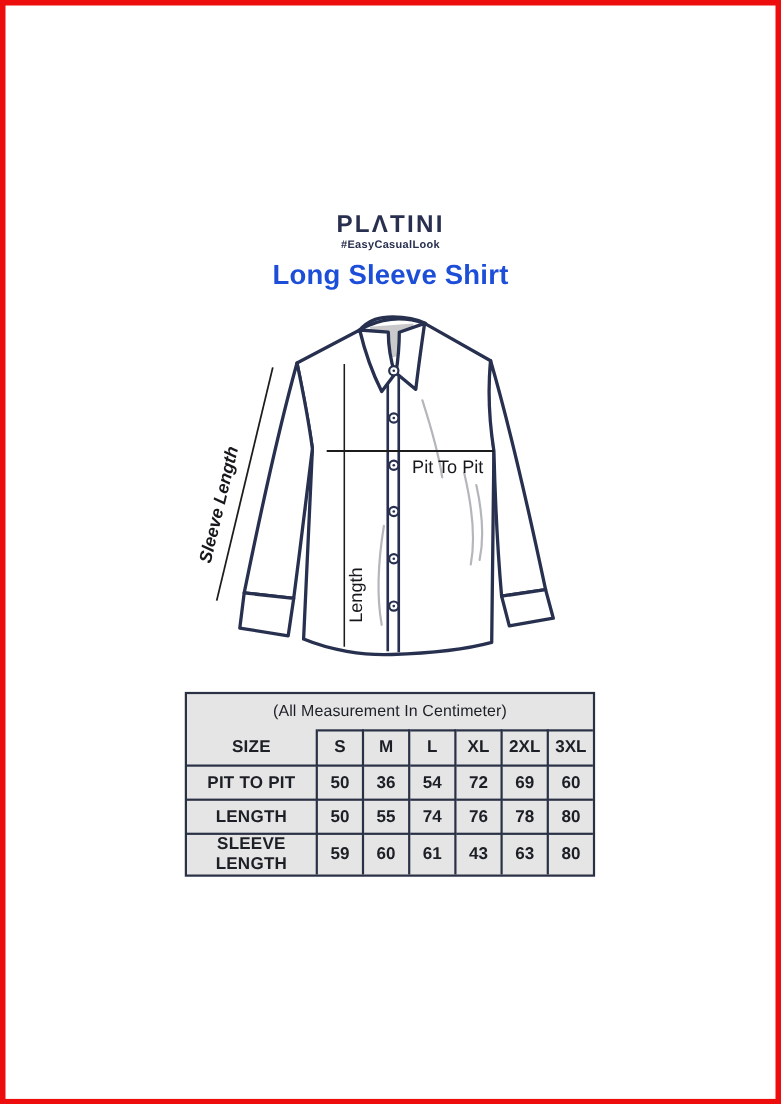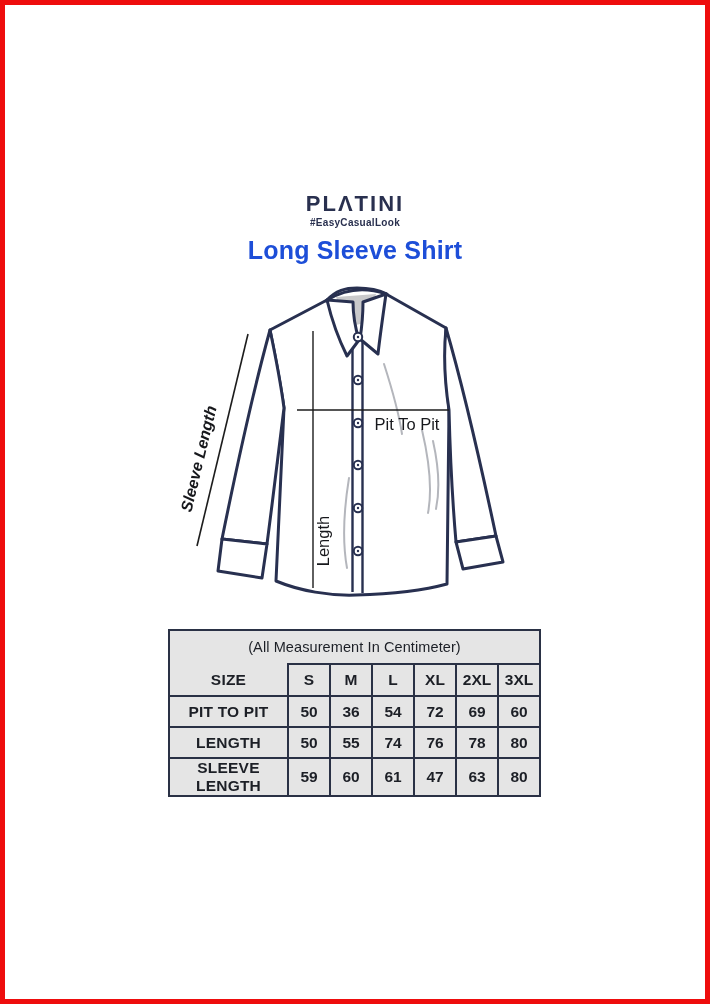--- a/index.html
+++ b/index.html
@@ -184,20 +184,20 @@
           <td>74</td>
           <td>76</td>
           <td>78</td>
           <td>80</td>
         </tr>
         <tr class="data-row">
           <td class="row-label">SLEEVE LENGTH</td>
           <td>59</td>
           <td>60</td>
           <td>61</td>
-          <td>47</td>
+          <td>43</td>
           <td>63</td>
           <td>80</td>
         </tr>
       </tbody>
     </table>
   </div>
 </div>
 
 </body></html>

